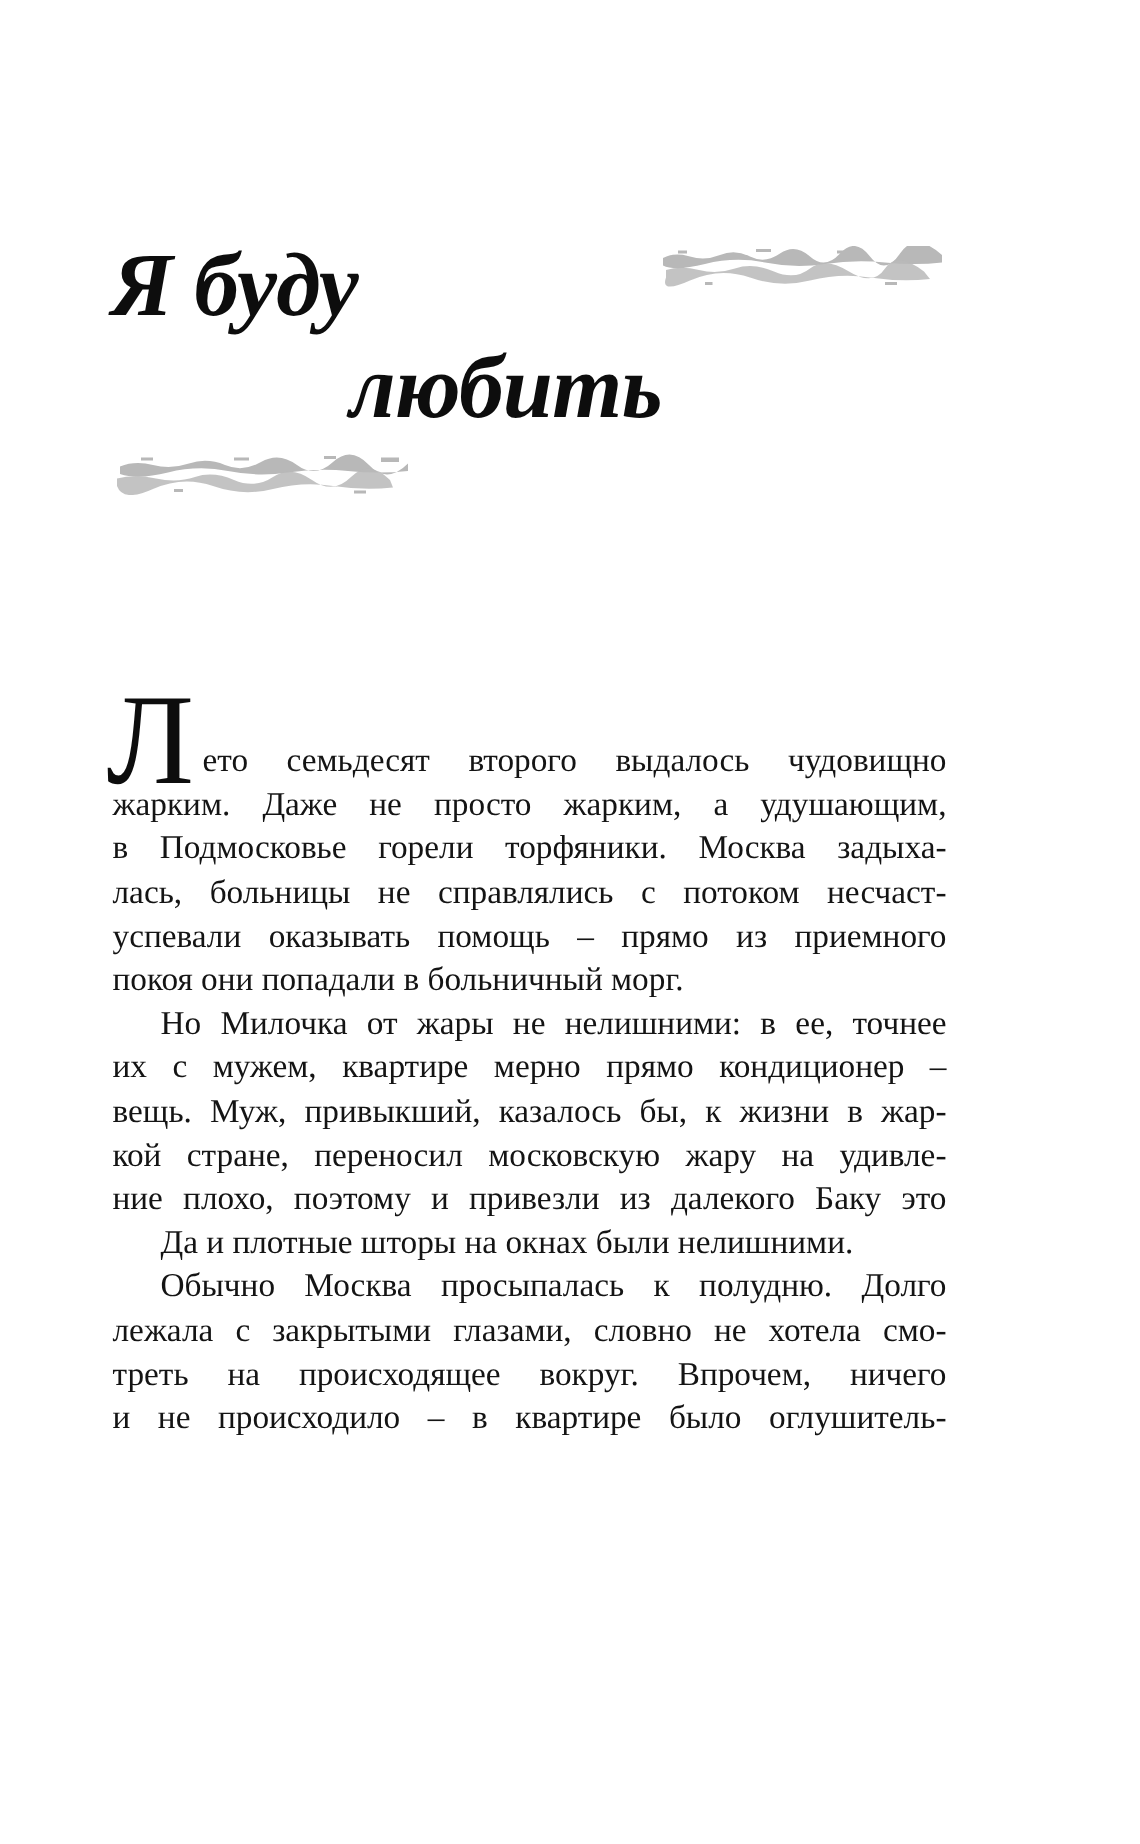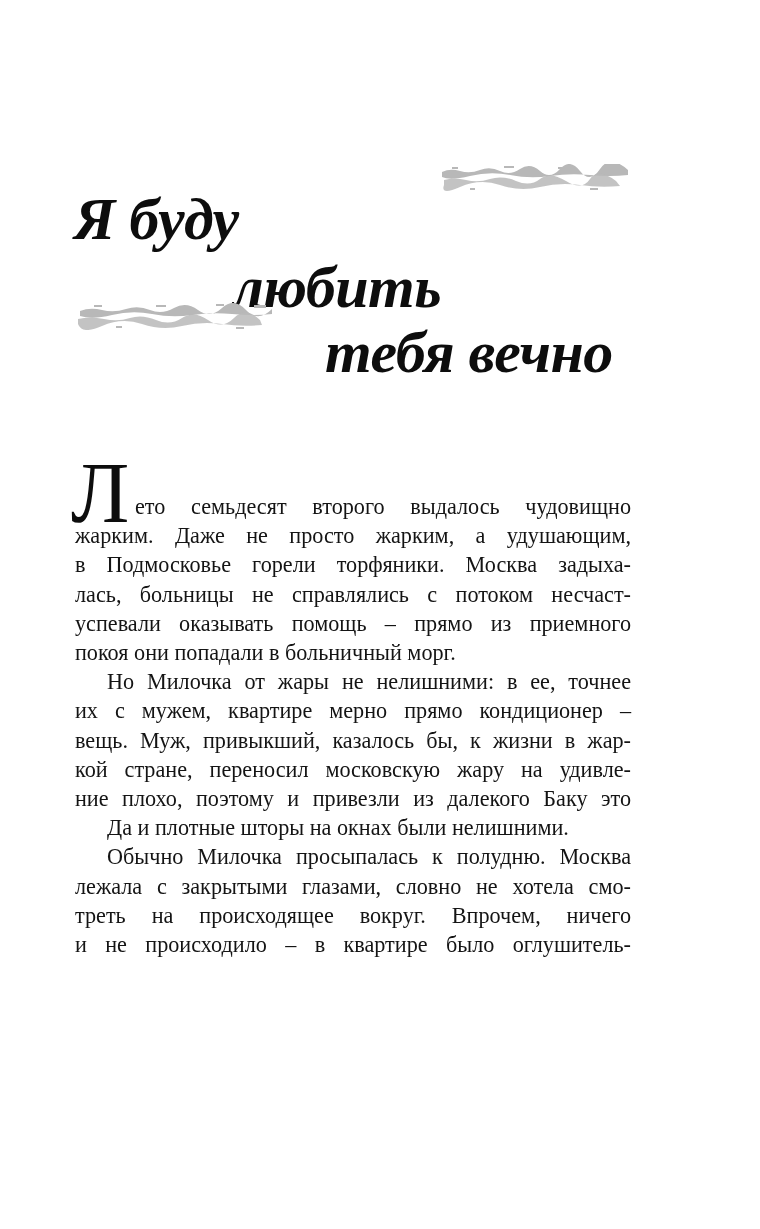--- a/index.html
+++ b/index.html
@@ -25,21 +25,20 @@
     .title-line {
       position: absolute;
       font-family: "Liberation Serif", "DejaVu Serif", serif;
       font-style: italic;
       font-weight: bold;
       font-size: 60px;
       line-height: 1;
       color: #0d0d0d;
       white-space: nowrap;
       letter-spacing: -0.5px;
-      margin-top: 29px;
     }
     .title-line.l1 { left: 74px;  top: 160px; }
     .title-line.l2 { left: 233px; top: 228px; }
     .title-line.l3 { left: 325px; top: 293px; }
 
     
     .brush {
       position: absolute;
       height: 28px;
     }
@@ -83,21 +82,20 @@
       font-weight: normal;
     }
   </style>
 </head>
 <body>
 
 <div class="page">
 
   <div class="title-line l1">Я буду</div>
   <div class="title-line l2">любить</div>
-  <div class="title-line l3">тебя вечно</div>
 
   <svg class="brush b1" viewBox="0 0 190 28" preserveAspectRatio="none">
     <g fill="#b8b8b8">
       <path d="M2 8 Q10 4 20 7 T40 6 T60 7 T80 5 T100 7 T120 5 T140 7 T160 5 T188 6 L188 11 Q170 13 150 11 T110 12 T70 11 T30 12 T2 13 Z"></path>
       <path d="M4 16 Q14 13 26 16 T50 15 T76 17 T100 15 T126 17 T150 15 T176 17 L180 22 Q160 24 140 21 T100 23 T60 21 T20 23 T4 21 Z" opacity="0.85"></path>
       <rect x="12" y="3" width="6" height="2"></rect>
       <rect x="64" y="2" width="10" height="2"></rect>
       <rect x="118" y="3" width="8" height="2"></rect>
       <rect x="168" y="2" width="12" height="3"></rect>
       <rect x="30" y="24" width="5" height="2"></rect>
@@ -137,20 +135,20 @@
       <span class="line">вещь. Муж, привыкший, казалось бы, к жизни в жар-</span>
       <span class="line">кой стране, переносил московскую жару на удивле-</span>
       <span class="line">ние плохо, поэтому и привезли из далекого Баку это</span>
     </p>
 
     <p class="para">
       <span class="line end" style="padding-left:32px">Да и плотные шторы на окнах были нелишними.</span>
     </p>
 
     <p class="para">
-      <span class="line" style="padding-left:32px">Обычно Милочка просыпалась к полудню. Москва</span>
+      <span class="line" style="padding-left:32px">Обычно Москва просыпалась к полудню. Долго</span>
       <span class="line">лежала с закрытыми глазами, словно не хотела смо-</span>
       <span class="line">треть на происходящее вокруг. Впрочем, ничего</span>
       <span class="line">и не происходило – в квартире было оглушитель-</span>
     </p>
 
   </div>
 </div>
 
 </body></html>

